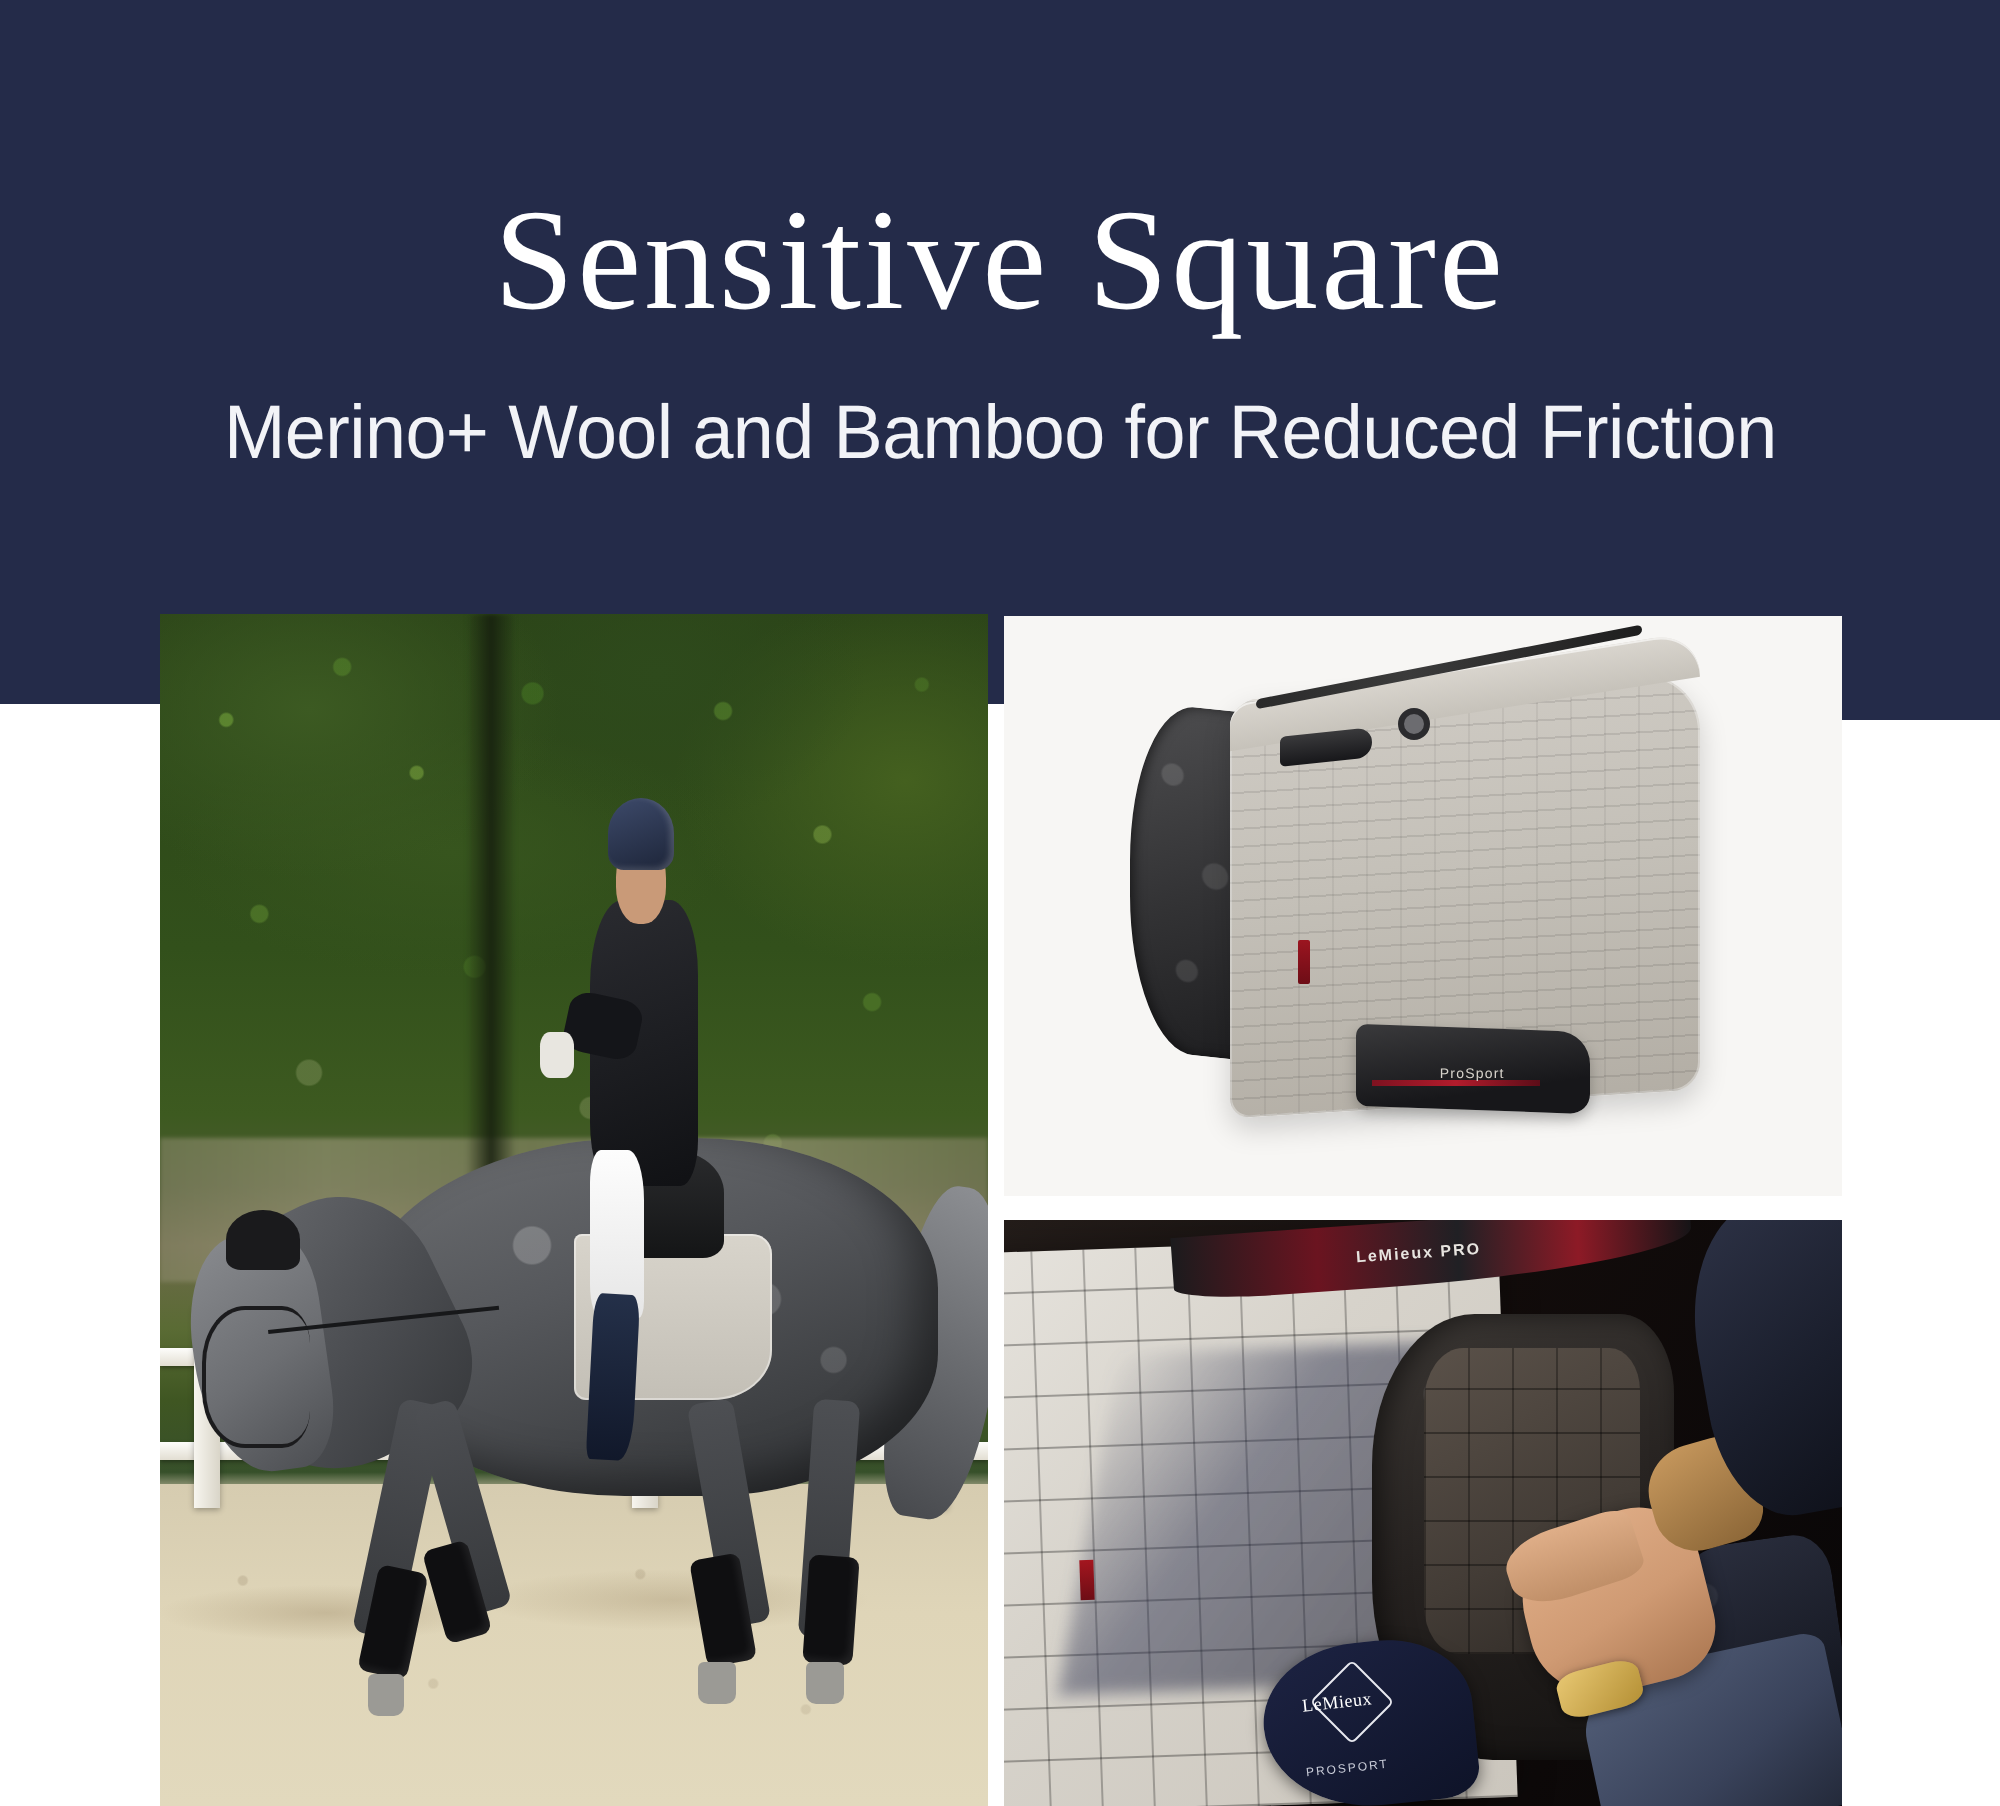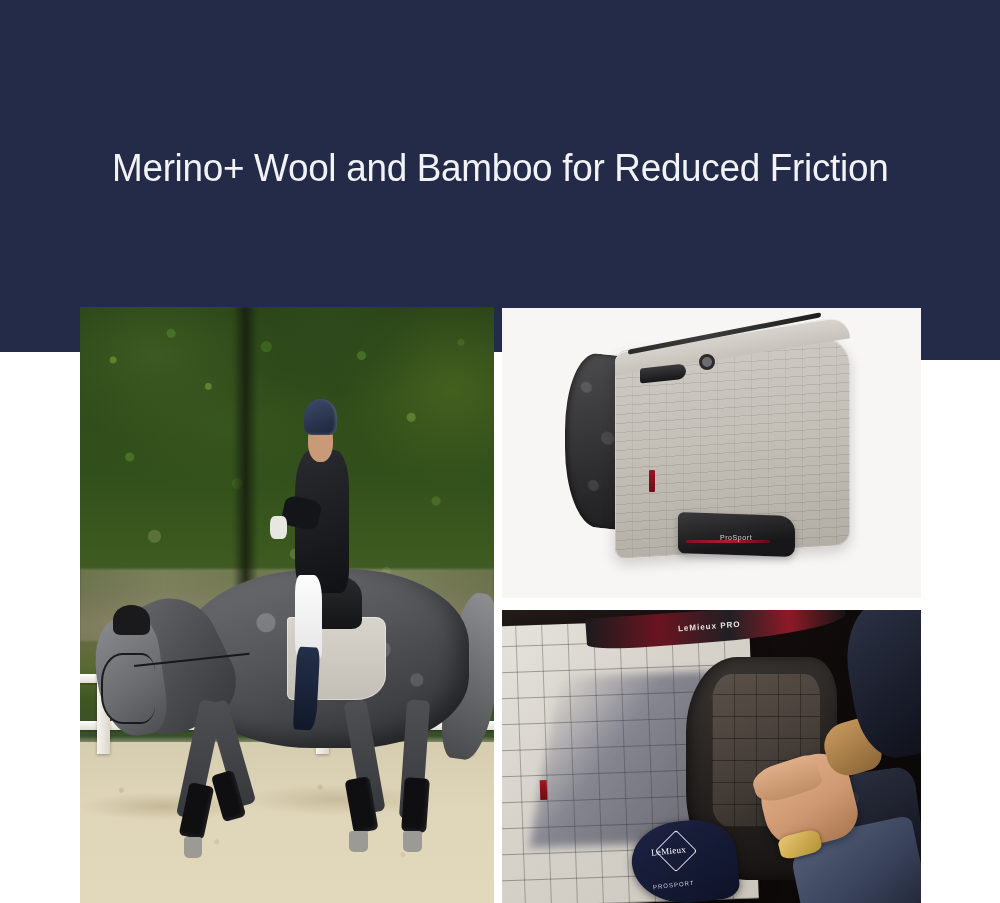--- a/index.html
+++ b/index.html
@@ -427,20 +427,21 @@
     border-radius:44% 30% 30% 40%; transform:rotate(-16deg);
   }
 </style>
 </head>
 <body>
 
 <div class="hero-band"></div>
 <div class="hero-band-ext"></div>
 
 <div class="hero-inner">
+  <h1 class="hero-title">Sensitive Square</h1>
   <p class="hero-subtitle">Merino+ Wool and Bamboo for Reduced Friction</p>
 </div>
 
 <div class="gallery">
 
   <div class="photo photo-rider">
     <div class="rider-sky"></div>
     <div class="rider-leaves"></div>
     <div class="rider-wall"></div>
     <div class="rider-trunk"></div>

